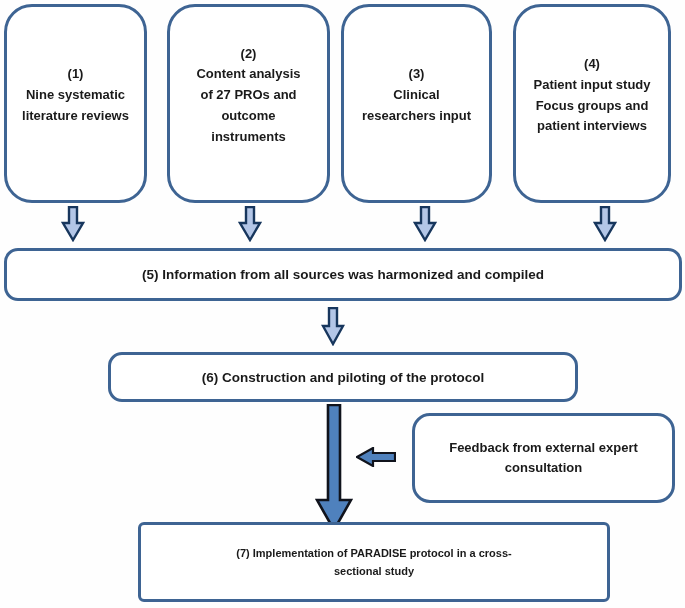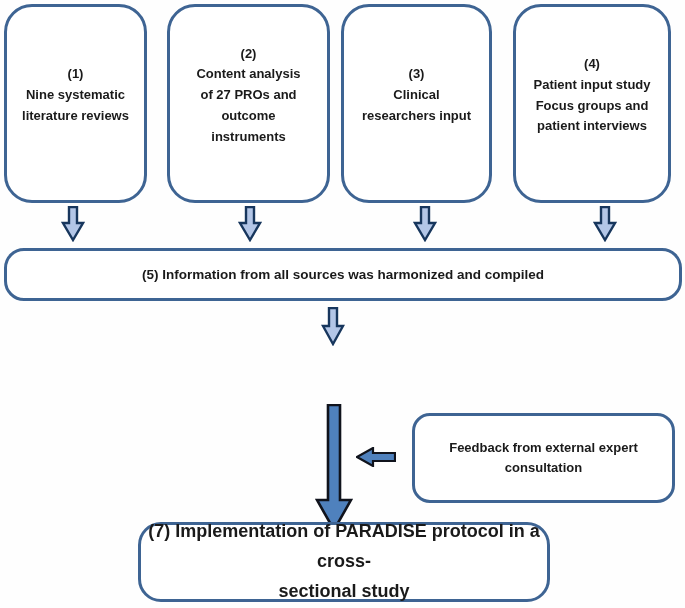--- a/index.html
+++ b/index.html
@@ -12,24 +12,24 @@
     border:3px solid #3e6493;
     display:flex; align-items:center; justify-content:center;
     text-align:center; font-weight:bold; color:#1a1a1a;
     white-space:pre-line;
   }
   .src { top:4px; height:199px; border-radius:28px; font-size:13px; line-height:1.6; padding:6px 8px 22px 8px; }
   .src1 { left:4px;   width:143px; }
   .src2 { left:167px; width:163px; }
   .src3 { left:341px; width:151px; }
   .src4 { left:513px; width:158px; }
-  .step5 { left:4px;   top:248px; width:678px; height:53px; border-radius:20px; font-size:13.5px; }
+  .step5 { left:4px;   top:248px; width:678px; height:53px; border-radius:14px; font-size:13.5px; }
   .step6 { left:108px; top:352px; width:470px; height:50px; border-radius:14px; font-size:13.5px; }
   .feedback { left:412px; top:413px; width:263px; height:90px; border-radius:18px; font-size:13px; line-height:1.55; padding:12px 14px; }
-  .step7 { left:138px; top:522px; width:412px; height:80px; border-radius:23px; font-size:18px; line-height:1.65; }
+  .step7 { left:138px; top:522px; width:472px; height:80px; border-radius:6px; font-size:11px; line-height:1.65; }
   .arrow { position:absolute; }
   .arr-s1 { left:61px;  top:206px; }
   .arr-s2 { left:238px; top:206px; }
   .arr-s3 { left:413px; top:206px; }
   .arr-s4 { left:593px; top:206px; }
   .arr-m  { left:321px; top:307px; }
   .arr-big  { left:315px; top:404px; }
   .arr-left { left:356px; top:447px; }
 </style>
 </head>
@@ -75,20 +75,21 @@
   </span>
 
   <div class="fc-box step5">(5) Information from all sources was harmonized and compiled</div>
 
   <span class="arrow arr-m">
     <svg width="24" height="39" viewBox="0 0 24 39">
       <path d="M8 1 H16 V19 H22 L12 37 L2 19 H8 Z" fill="#b3c6e7" stroke="#17365d" stroke-width="2.4"></path>
     </svg>
   </span>
 
+  <div class="fc-box step6">(6) Construction and piloting of the protocol</div>
 
   <span class="arrow arr-big">
     <svg width="38" height="128" viewBox="0 0 38 128">
       <path d="M13 1 H25 V96 H36 L19 126 L2 96 H13 Z" fill="#4f81bd" stroke="#10131c" stroke-width="2.6"></path>
     </svg>
   </span>
 
   <span class="arrow arr-left">
     <svg width="40" height="20" viewBox="0 0 40 20">
       <path d="M39 6 H17 V1 L1 10 L17 19 V14 H39 Z" fill="#4f81bd" stroke="#10131c" stroke-width="2.2"></path>

